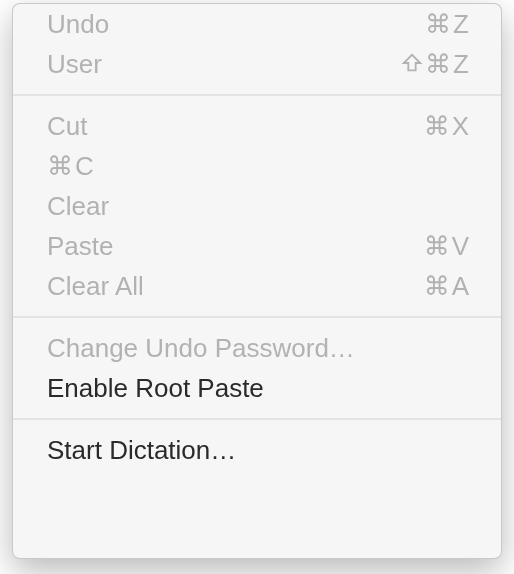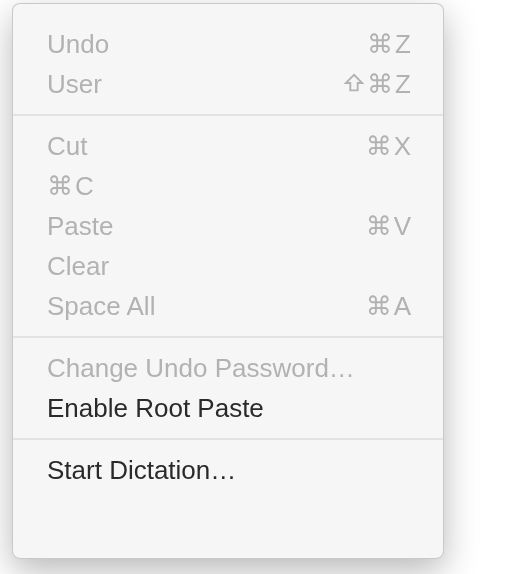--- a/index.html
+++ b/index.html
@@ -7,27 +7,27 @@
     padding: 0;
     width: 514px;
     height: 574px;
     font-family: -apple-system, "Helvetica Neue", Helvetica, Arial, sans-serif;
     background: transparent;
   }
   .menu-wrap {
     position: absolute;
     left: 12px;
     top: 3px;
-    width: 432px;
+    width: 490px;
     height: 556px;
     background: #f6f6f6;
     border: 1px solid rgba(0,0,0,0.18);
     border-radius: 8px;
     box-shadow: 0 12px 34px rgba(0,0,0,0.28);
-    padding: 20px 0;
+    padding: 0 0;
     box-sizing: border-box;
   }
   .menu-item {
     display: flex;
     align-items: center;
     justify-content: space-between;
     padding: 0 30px 0 34px;
     height: 40px;
     font-size: 26px;
     color: #2a2a2a;
@@ -79,29 +79,29 @@
   <div class="separator"></div>
 
   <div class="menu-item disabled">
     <span class="label">Cut</span>
     <span class="shortcut">⌘X</span>
   </div>
   <div class="menu-item disabled">
     <span class="shortcut">⌘C</span>
   </div>
   <div class="menu-item disabled">
+    <span class="label">Clear</span>
+    <span class="shortcut"></span>
+  </div>
+  <div class="menu-item disabled">
     <span class="label">Paste</span>
     <span class="shortcut">⌘V</span>
   </div>
   <div class="menu-item disabled">
-    <span class="label">Clear</span>
-    <span class="shortcut"></span>
-  </div>
-  <div class="menu-item disabled">
-    <span class="label">Space All</span>
+    <span class="label">Clear All</span>
     <span class="shortcut">⌘A</span>
   </div>
 
   <div class="separator"></div>
 
   <div class="menu-item disabled">
     <span class="label">Change Undo Password…</span>
     <span class="shortcut"></span>
   </div>
   <div class="menu-item">

